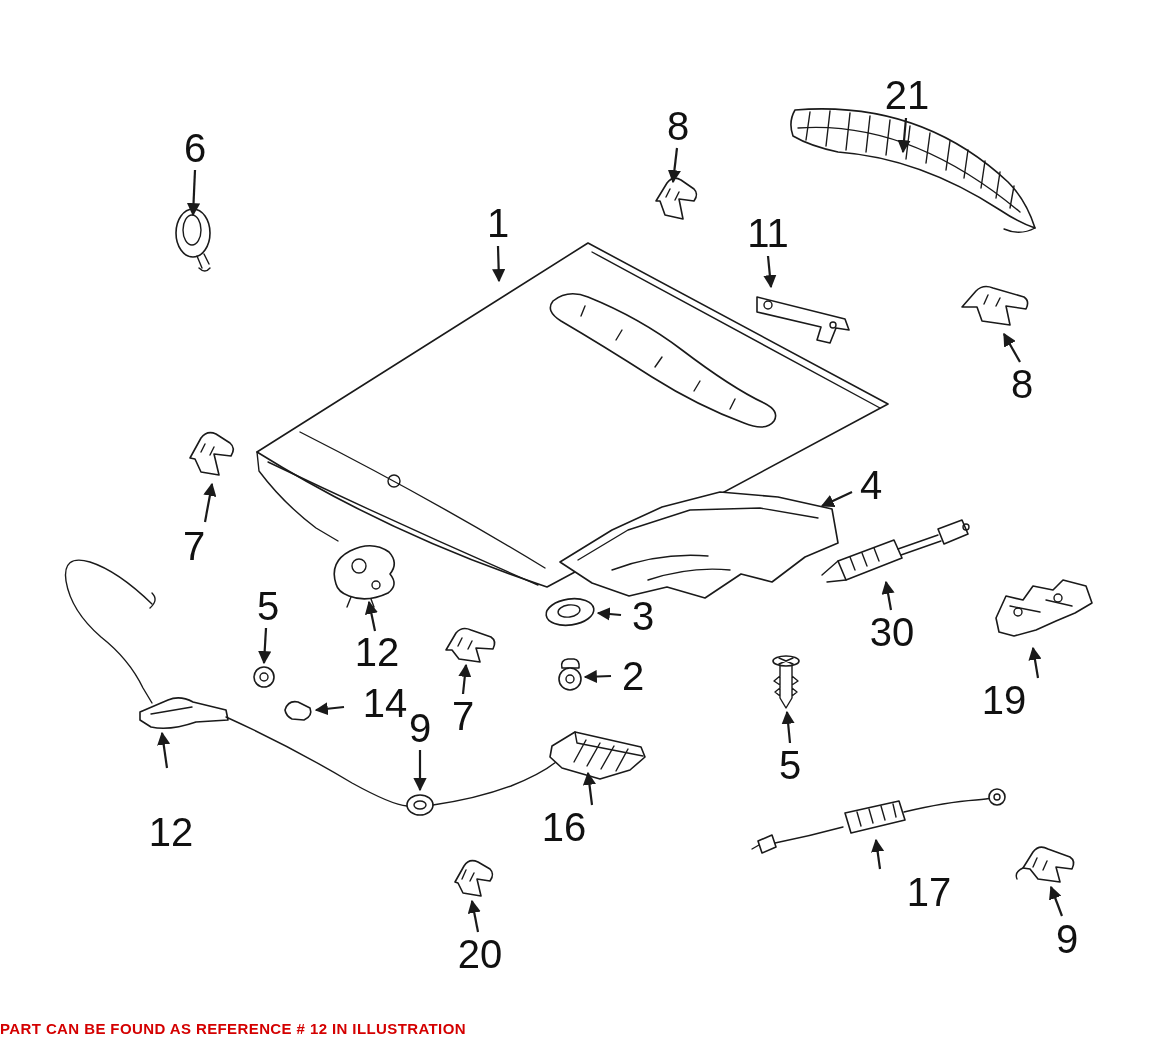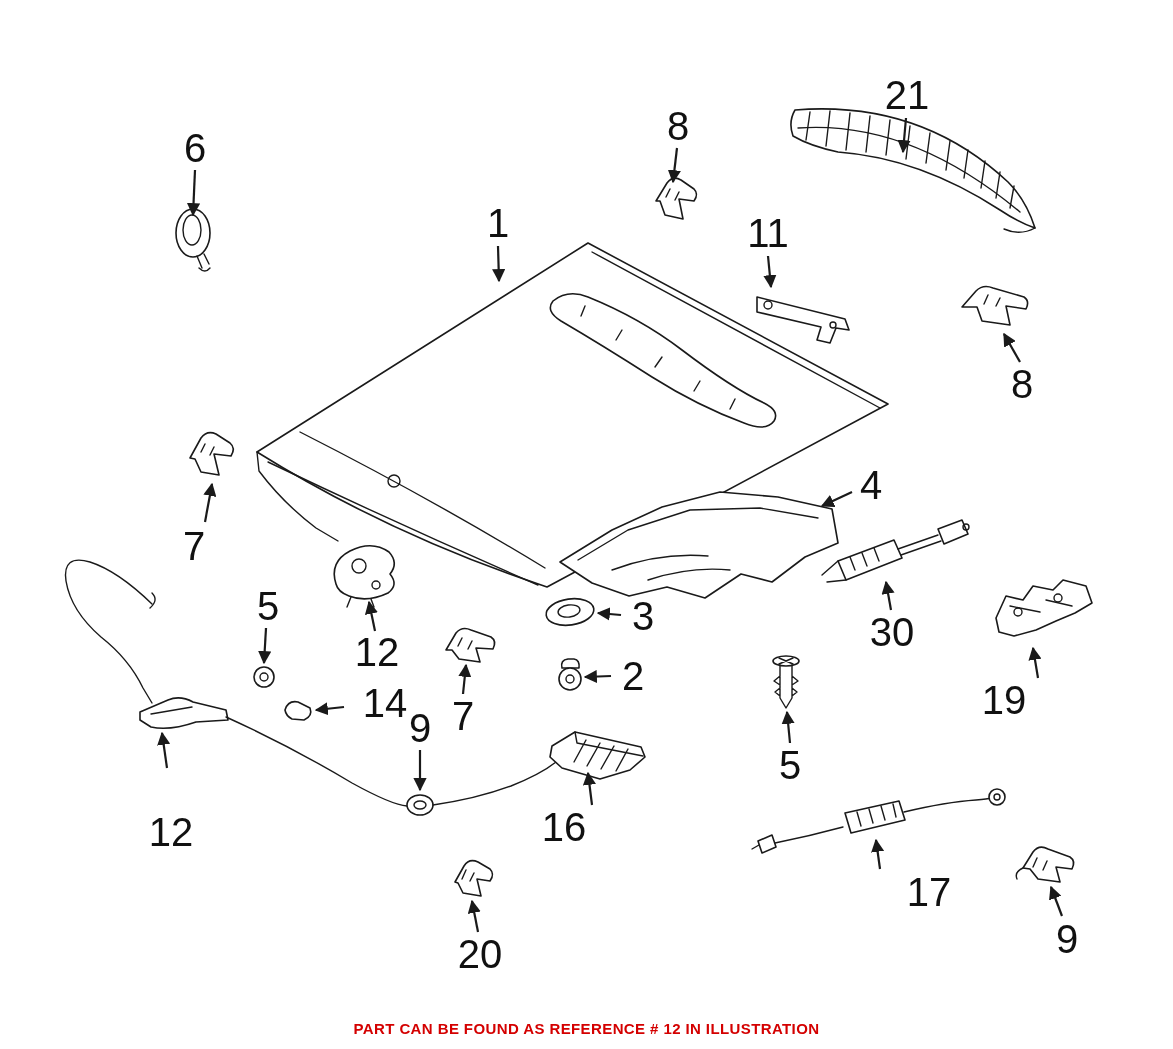--- a/index.html
+++ b/index.html
@@ -13,21 +13,21 @@
   
   .wh{fill:#ffffff;stroke:var(--color-line,#1a1a1a);stroke-width:1.6;stroke-linejoin:round;}
   .ln{fill:none;stroke:var(--color-line,#1a1a1a);stroke-width:1.4;stroke-linecap:round;stroke-linejoin:round;}
   .arrow{stroke:var(--color-line,#1a1a1a);stroke-width:2.2;}
   
   .co{
     position:absolute;transform:translate(-50%,-50%);
     font-size:40px;font-weight:400;color:#111;line-height:1;white-space:nowrap;
   }
   .footer-note{
-    position:absolute;left:0;right:0;bottom:12px;text-align:center;
+    position:absolute;left:0;right:0;bottom:12px;text-align:left;
     font-weight:bold;font-size:15px;letter-spacing:.4px;
     color:var(--color-footer,#cc0000);
   }
 </style>
 </head>
 <body>
 
 <div class="stage">
 
   <svg viewBox="0 0 1173 1049" width="1173" height="1049" aria-hidden="true">

